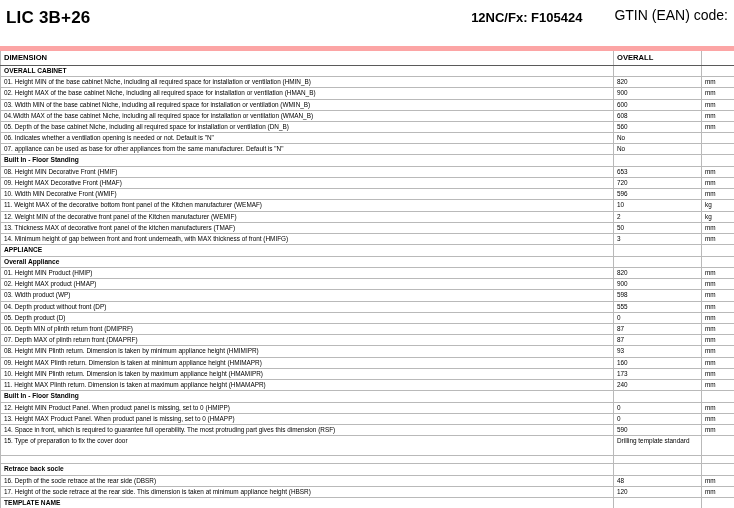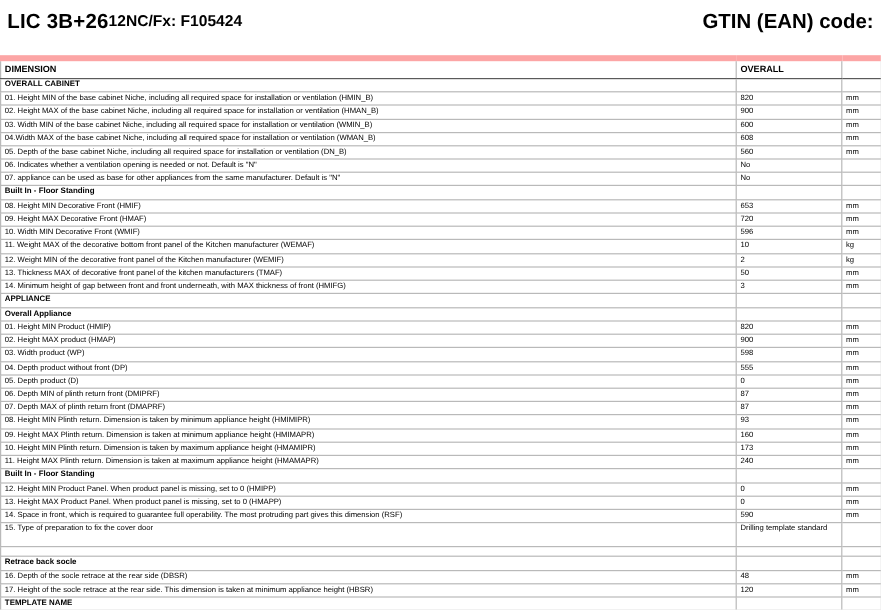--- a/index.html
+++ b/index.html
@@ -15,41 +15,42 @@
     height: 508px;
     position: relative;
     overflow: hidden;
   }
   
   .header {
     display: flex;
     align-items: flex-start;
     padding: 6px 6px 4px 6px;
     height: 46px;
+    gap: 32px;
   }
   .header .h-left {
     font-size: 17px;
     font-weight: bold;
     letter-spacing: 0.2px;
     white-space: nowrap;
     flex: 0 0 auto;
     padding-top: 2px;
   }
   .header .h-center {
     flex: 1 1 auto;
-    text-align: left;
+    text-align: right;
     font-size: 13px;
     font-weight: bold;
     padding-top: 4px;
   }
   .header .h-right {
     flex: 0 0 auto;
     text-align: right;
-    font-size: 17px;
-    font-weight: bold;
+    font-size: 14px;
+    font-weight: normal;
     line-height: 1.25;
     white-space: nowrap;
     padding-top: 1px;
   }
   
   table.spec {
     width: 734px;
     border-collapse: collapse;
     table-layout: fixed;
     font-size: 6.4px;

